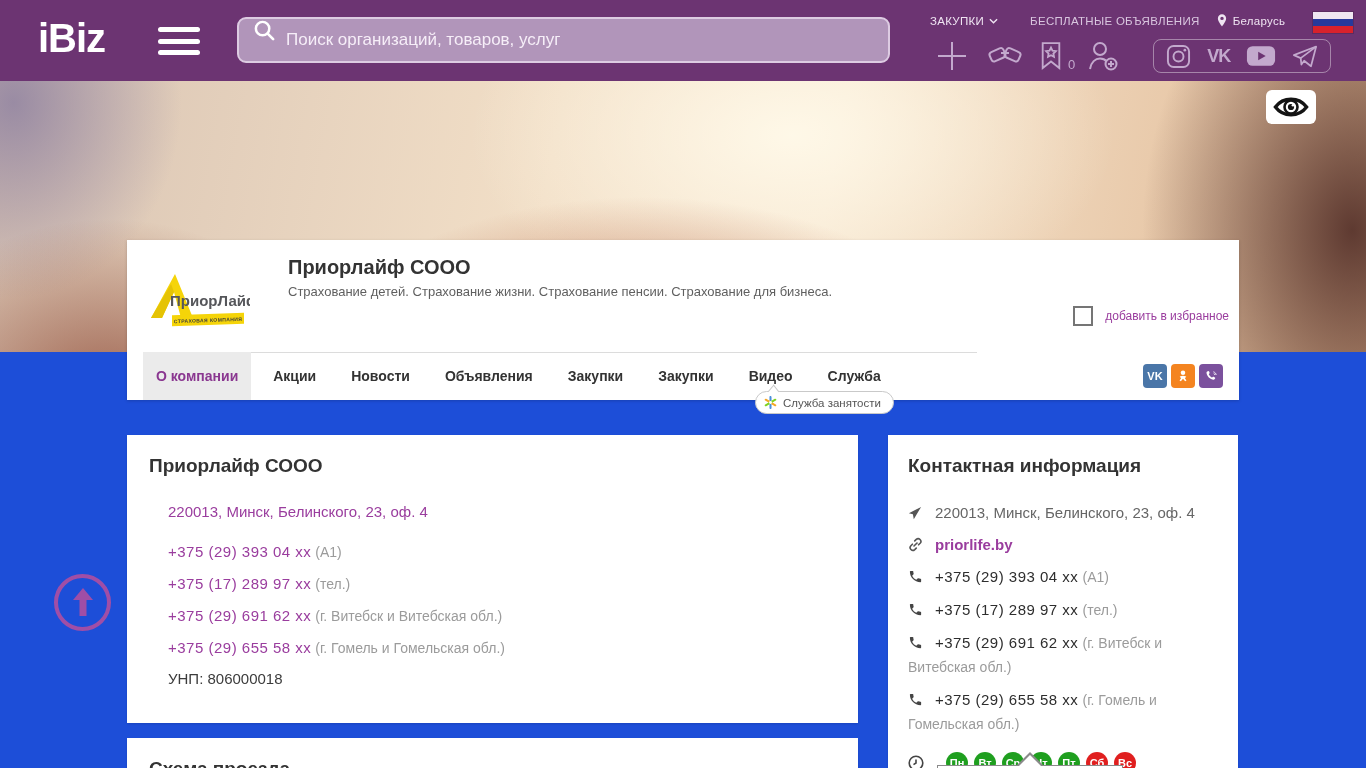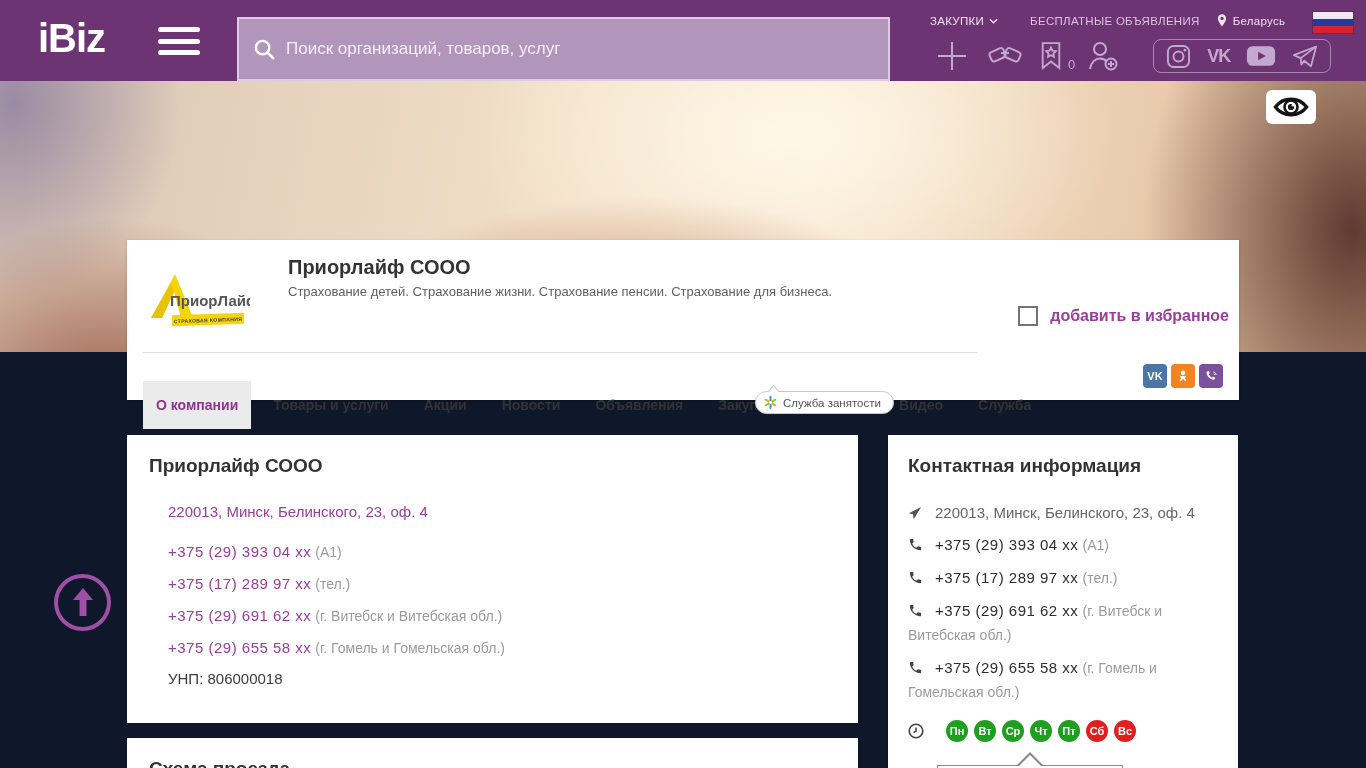--- a/index.html
+++ b/index.html
@@ -1,25 +1,25 @@
 <!DOCTYPE html>
 <html style="--header: #6c3472; --accent-purple: #9a3d9e; --work-day: #1f9f1f; --day-off: #e01f1f; --vk: #4a76a8; --ok: #f48420; --viber: #7b519d;"><head>
 <meta charset="utf-8">
 <style>
   * { margin:0; padding:0; box-sizing:border-box; }
   html,body { background:#cfcfcf; }
   body { font-family:"Liberation Sans","DejaVu Sans",sans-serif; }
-  .page { position:relative; width:1366px; height:768px; overflow:hidden; background:#0f172a; margin:0 auto; }
+  .page { position:relative; width:1366px; height:768px; overflow:hidden; background:#1d4ed8; margin:0 auto; }
 
   
   .header { position:absolute; left:0; top:0; width:1366px; height:81px; background:var(--header,#6c3472); z-index:20; }
   .logo { position:absolute; left:38px; top:16px; font-size:40px; font-weight:800; color:#fff; letter-spacing:-1px; }
   .hamburger { position:absolute; left:158px; top:27px; width:42px; height:28px; cursor:pointer; display:flex; flex-direction:column; justify-content:space-between; }
   .hamburger span { display:block; height:5px; background:#fff; border-radius:3px; }
-  .search-wrap { position:absolute; left:237px; top:17px; width:653px; height:64px; background:#b195ba; border:2px solid #ddcbe2; border-radius:0; display:flex; align-items:center; }
+  .search-wrap { position:absolute; left:237px; top:17px; width:653px; height:46px; background:#b195ba; border:2px solid #ddcbe2; border-radius:9px; display:flex; }
   .search-wrap .s-icon { margin:0 10px 0 14px; display:flex; }
   .search-wrap input { flex:1; background:transparent; border:none; outline:none; color:#fff; font-size:17px; font-family:inherit; }
   .search-wrap input::placeholder { color:#f6eef8; opacity:1; }
 
   .top-links { position:absolute; left:930px; top:12px; width:370px; height:18px; display:flex; align-items:center; font-size:11.5px; color:#efe4f2; letter-spacing:.3px; }
   .top-links .tl { cursor:pointer; display:flex; align-items:center; gap:5px; white-space:nowrap; }
   .tl-zakupki { margin-right:32px; }
   .tl-ads { margin-right:16px; color:#d9c6df; }
   .flag { position:absolute; right:13px; top:12px; width:40px; height:21px; cursor:pointer; box-shadow:0 0 0 1px rgba(0,0,0,.15); }
   .flag div { height:7px; }
@@ -48,26 +48,26 @@
   
   .company-card { position:absolute; left:127px; top:240px; width:1112px; height:160px; background:#fff; box-shadow:0 1px 3px rgba(0,0,0,.18); z-index:6; }
   .c-logo { position:absolute; left:18px; top:10px; width:105px; height:105px; background:#fff; overflow:hidden; }
   .c-logo .tri { position:absolute; left:2px; top:16px; }
   .c-logo .lname { position:absolute; left:25px; top:42px; font-size:15px; font-weight:700; color:#55565a; }
   .c-logo .lband { position:absolute; left:27px; top:64px; width:72px; height:11px; background:#f5d409; transform:skewY(-2deg); display:flex; align-items:center; justify-content:center; font-size:5px; font-weight:700; color:#3c3c3c; letter-spacing:.4px; }
   .c-title { position:absolute; left:161px; top:16px; font-size:20px; font-weight:700; color:#333; }
   .c-desc { position:absolute; left:161px; top:44px; font-size:13px; color:#5f5f5f; }
   .fav-row { position:absolute; right:10px; top:66px; display:flex; align-items:center; gap:12px; cursor:pointer; }
   .cb { width:20px; height:20px; border:2px solid #757575; background:#fff; }
-  .fav-label { font-size:16px; font-weight:700; color:var(--accent-purple,#9a3d9e); }
+  .fav-label { font-size:12px; font-weight:400; color:var(--accent-purple,#9a3d9e); }
 
   .tabs-row { position:absolute; left:0; bottom:0; width:100%; height:48px; }
   .tabs-row::before { content:""; position:absolute; left:16px; right:262px; top:0; height:1px; background:#dcdcdc; }
   .tabs { position:absolute; left:16px; top:0; height:48px; display:flex; }
-  .tab { height:48px; line-height:48px; padding:0 13px; margin-right:9px; font-size:14px; font-weight:700; color:#333; cursor:pointer; white-space:nowrap;margin-top:29px; }
+  .tab { height:48px; line-height:48px; padding:0 13px; margin-right:9px; font-size:14px; font-weight:700; color:#333; cursor:pointer; white-space:nowrap; }
   .tab.active { background:#ebebeb; color:#8a3790; }
   .tab-socials { position:absolute; right:16px; top:12px; display:flex; gap:4px; }
   .sq { width:24px; height:24px; border-radius:4px; display:flex; align-items:center; justify-content:center; cursor:pointer; }
   .sq-vk { background:var(--vk,#4a76a8); color:#fff; font-size:11px; font-weight:800; }
   .sq-ok { background:var(--ok,#f48420); }
   .sq-viber { background:var(--viber,#7b519d); }
 
   .tab-tooltip { position:absolute; left:628px; top:151px; height:23px; background:#fff; border:1px solid #c9c9c9; border-radius:12px; display:flex; align-items:center; gap:6px; padding:0 12px 0 8px; font-size:11.5px; color:#555; z-index:7; white-space:nowrap; }
   .tab-tooltip .diamond { position:absolute; left:13px; top:-5px; width:9px; height:9px; background:#fff; border-left:1px solid #c9c9c9; border-top:1px solid #c9c9c9; transform:rotate(52deg) skewX(12deg); }
 
@@ -225,21 +225,20 @@
     <h1 class="c-title">Приорлайф СООО</h1>
     <p class="c-desc">Страхование детей. Страхование жизни. Страхование пенсии. Страхование для бизнеса.</p>
     <label class="fav-row">
       <span class="cb"></span>
       <span class="fav-label">добавить в избранное</span>
     </label>
 
     <div class="tabs-row">
       <nav class="tabs" id="tabs">
           <div class="tab active">О компании</div>
-          <div class="tab">Товары и услуги</div>
           <div class="tab">Акции</div>
           <div class="tab">Новости</div>
           <div class="tab">Объявления</div>
           <div class="tab">Закупки</div>
           <div class="tab">Закупки</div>
           <div class="tab">Видео</div>
           <div class="tab">Служба</div>
         </nav>
       <div class="tab-socials">
         <span class="sq sq-vk">VK</span>
@@ -291,20 +290,29 @@
     <h2>Контактная информация</h2>
 
     <div class="c-row">
       <span class="c-icon">
         <svg width="14" height="14" viewBox="0 0 16 16">
             <path d="M15 1 L6.6 15 L5.6 9.4 L1 8.2 Z" fill="#555"></path>
           </svg>
       </span><span class="c-addr-text">220013, Минск, Белинского, 23, оф. 4</span>
     </div>
 
+    <div class="c-row">
+      <span class="c-icon">
+        <svg width="15" height="15" viewBox="0 0 16 16" fill="none" stroke="#555" stroke-width="1.7" stroke-linecap="round">
+            <path d="M6.4 9.6 L9.6 6.4"></path>
+            <path d="M7.2 4.2 l1.6-1.6a2.9 2.9 0 0 1 4.1 4.1 l-1.6 1.6"></path>
+            <path d="M8.8 11.8 l-1.6 1.6a2.9 2.9 0 0 1-4.1-4.1 l1.6-1.6"></path>
+          </svg>
+      </span><span class="c-site">priorlife.by</span>
+    </div>
 
     <div id="contactPhones">
         <div class="c-row"><span class="c-icon"><svg width="15" height="15" viewBox="0 0 24 24">
               <path d="M6.62 10.79c1.44 2.83 3.76 5.14 6.59 6.59l2.2-2.21c.27-.27.67-.36 1.02-.24 1.12.37 2.33.57 3.57.57.55 0 1 .45 1 1V20c0 .55-.45 1-1 1-9.39 0-17-7.61-17-17 0-.55.45-1 1-1h3.5c.55 0 1 .45 1 1 0 1.25.2 2.45.57 3.57.11.35.03.74-.25 1.02l-2.2 2.2z" fill="#444"></path>
             </svg></span><span class="c-num">+375 (29) 393 04 xx</span> <span class="c-note">(А1)</span></div>
         <div class="c-row"><span class="c-icon"><svg width="15" height="15" viewBox="0 0 24 24">
               <path d="M6.62 10.79c1.44 2.83 3.76 5.14 6.59 6.59l2.2-2.21c.27-.27.67-.36 1.02-.24 1.12.37 2.33.57 3.57.57.55 0 1 .45 1 1V20c0 .55-.45 1-1 1-9.39 0-17-7.61-17-17 0-.55.45-1 1-1h3.5c.55 0 1 .45 1 1 0 1.25.2 2.45.57 3.57.11.35.03.74-.25 1.02l-2.2 2.2z" fill="#444"></path>
             </svg></span><span class="c-num">+375 (17) 289 97 xx</span> <span class="c-note">(тел.)</span></div>
         <div class="c-row"><span class="c-icon"><svg width="15" height="15" viewBox="0 0 24 24">
               <path d="M6.62 10.79c1.44 2.83 3.76 5.14 6.59 6.59l2.2-2.21c.27-.27.67-.36 1.02-.24 1.12.37 2.33.57 3.57.57.55 0 1 .45 1 1V20c0 .55-.45 1-1 1-9.39 0-17-7.61-17-17 0-.55.45-1 1-1h3.5c.55 0 1 .45 1 1 0 1.25.2 2.45.57 3.57.11.35.03.74-.25 1.02l-2.2 2.2z" fill="#444"></path>

